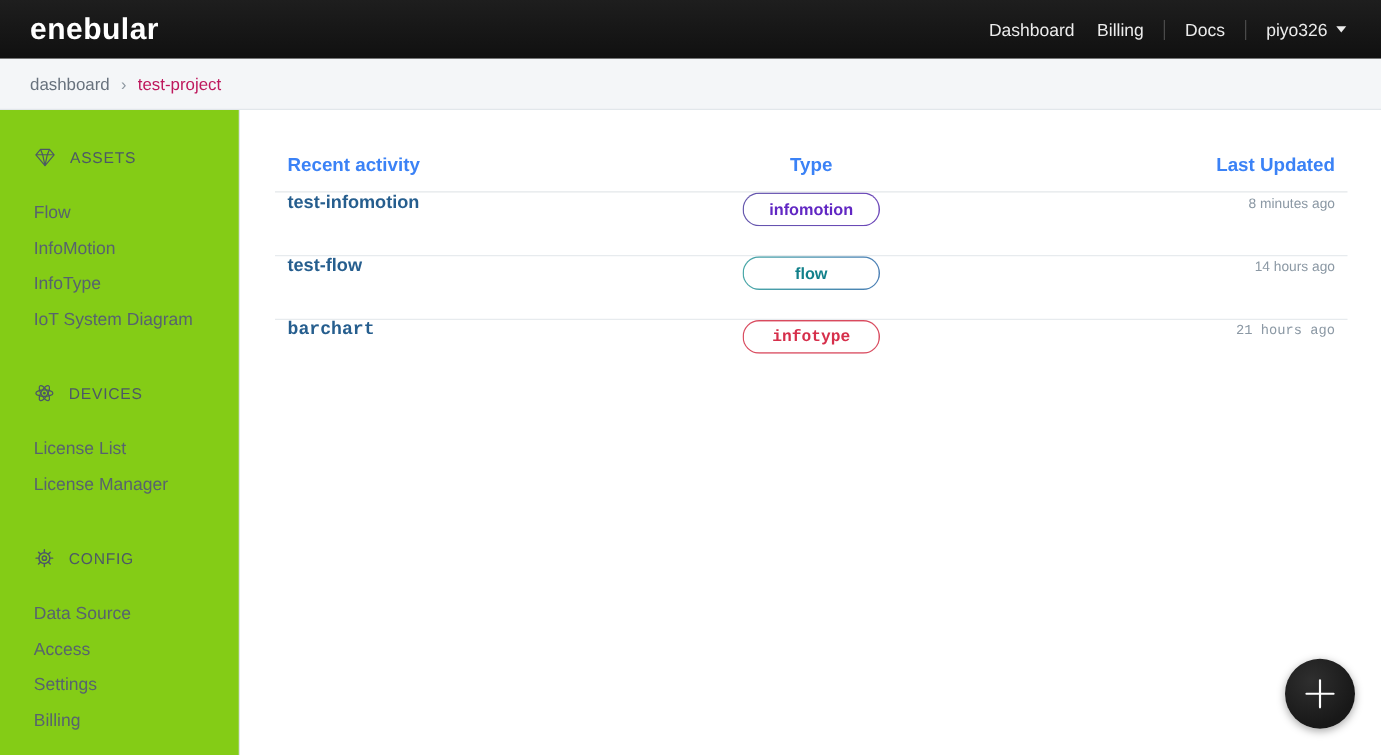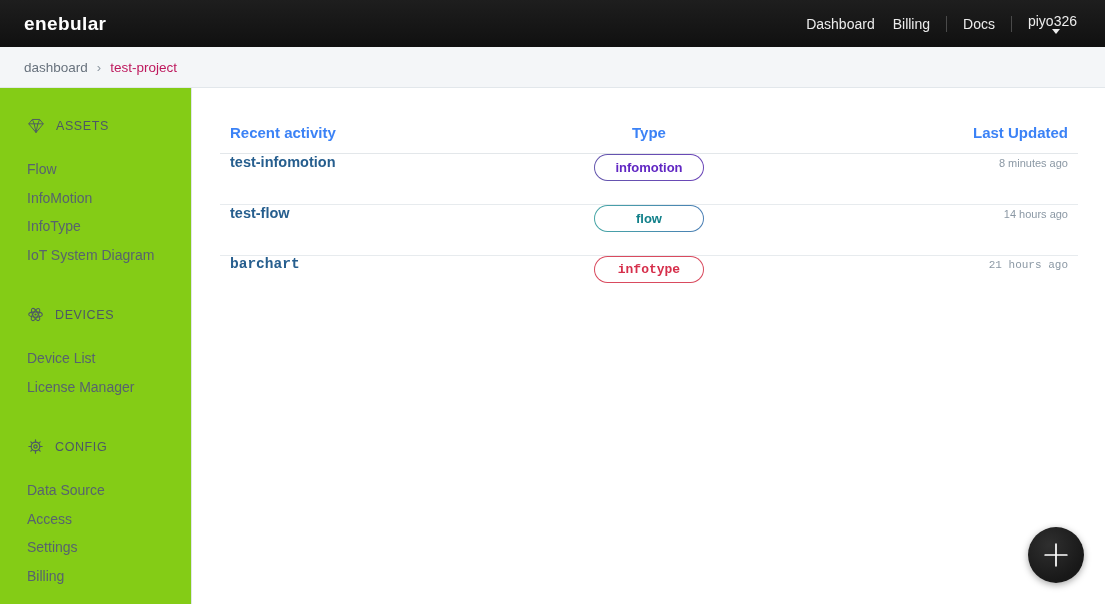--- a/index.html
+++ b/index.html
@@ -8,30 +8,30 @@
     font-family: "Liberation Sans", sans-serif;
     background: #ffffff;
   }
   
   .navbar {
     height: 47px; background: linear-gradient(180deg, #1e1e1e 0%, #101010 100%);
     display: flex; align-items: center; justify-content: space-between;
     padding: 0 24px;
   }
   .logo {
-    color: #ffffff; font-size: 19px; font-weight: bold;
+    color: #ffffff; font-size: 24px; font-weight: bold;
     letter-spacing: 0.4px; cursor: pointer;
   }
   .nav-right { display: flex; align-items: center; }
   .nav-link {
     color: #ececec; font-size: 14px; padding: 6px 9px; cursor: pointer;
     white-space: nowrap;
   }
   .nav-divider { width: 1px; height: 16px; background: #4a4a4a; margin: 0 7px; }
-  .nav-user { display: flex; align-items: center; color: #ececec; font-size: 14px; padding: 6px 4px 6px 9px; cursor: pointer; flex-direction: column; }
+  .nav-user { display: flex; align-items: center; color: #ececec; font-size: 14px; padding: 6px 4px 6px 9px; cursor: pointer; }
   .caret-down {
     width: 0; height: 0; margin-left: 7px;
     border-left: 4px solid transparent; border-right: 4px solid transparent;
     border-top: 5px solid #ececec;
   }
   
   .breadcrumb-bar {
     height: 41px; background: #f4f6f8; border-bottom: 1px solid #e2e7eb;
     display: flex; align-items: center; padding: 0 24px;
     font-size: 13.5px;
@@ -136,21 +136,21 @@
       <span class="icon">
         <svg viewBox="0 0 20 20" width="17" height="17" fill="none" stroke="#4c5866" stroke-width="1.2">
           <ellipse cx="10" cy="10" rx="8" ry="3.1"></ellipse>
           <ellipse cx="10" cy="10" rx="8" ry="3.1" transform="rotate(60 10 10)"></ellipse>
           <ellipse cx="10" cy="10" rx="8" ry="3.1" transform="rotate(120 10 10)"></ellipse>
           <circle cx="10" cy="10" r="1.3" fill="#4c5866" stroke="none"></circle>
         </svg>
       </span>
       <span class="side-title">DEVICES</span>
     </div>
-    <div class="side-item">Device List</div>
+    <div class="side-item">License List</div>
     <div class="side-item">License Manager</div>
   </div>
 
   <div class="side-section">
     <div class="side-header">
       <span class="icon">
         <svg viewBox="0 0 20 20" width="17" height="17" fill="none" stroke="#4c5866" stroke-width="1.4" stroke-linecap="round">
           <circle cx="10" cy="10" r="5.1"></circle>
           <circle cx="10" cy="10" r="2"></circle>
           <path d="M10 2.2v2.6M10 15.2v2.6M2.2 10h2.6M15.2 10h2.6M4.5 4.5l1.9 1.9M13.6 13.6l1.9 1.9M15.5 4.5l-1.9 1.9M6.4 13.6l-1.9 1.9"></path>

